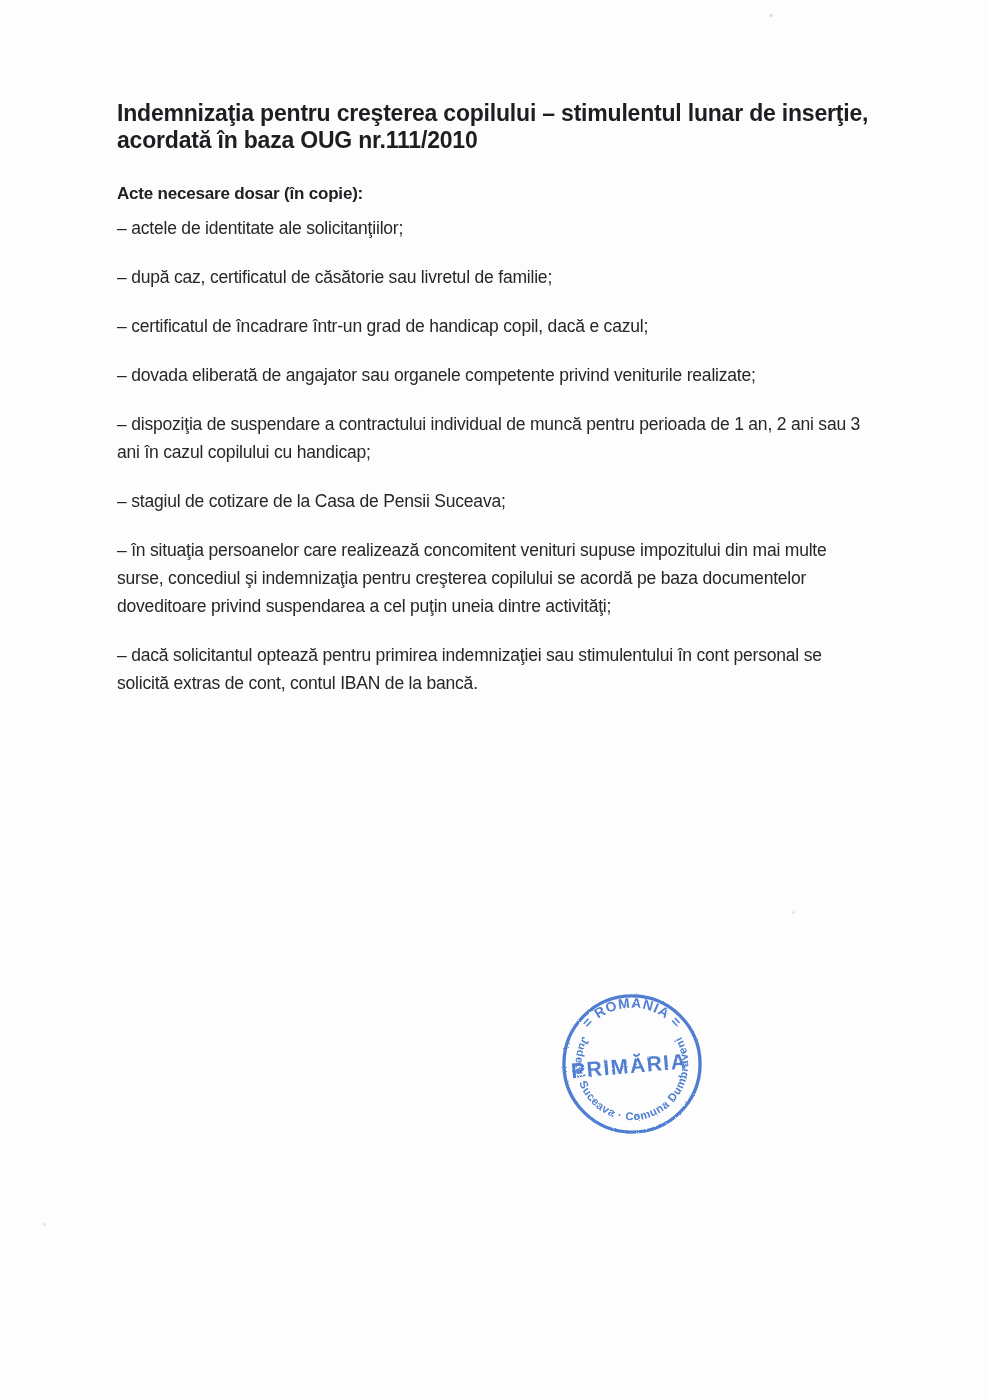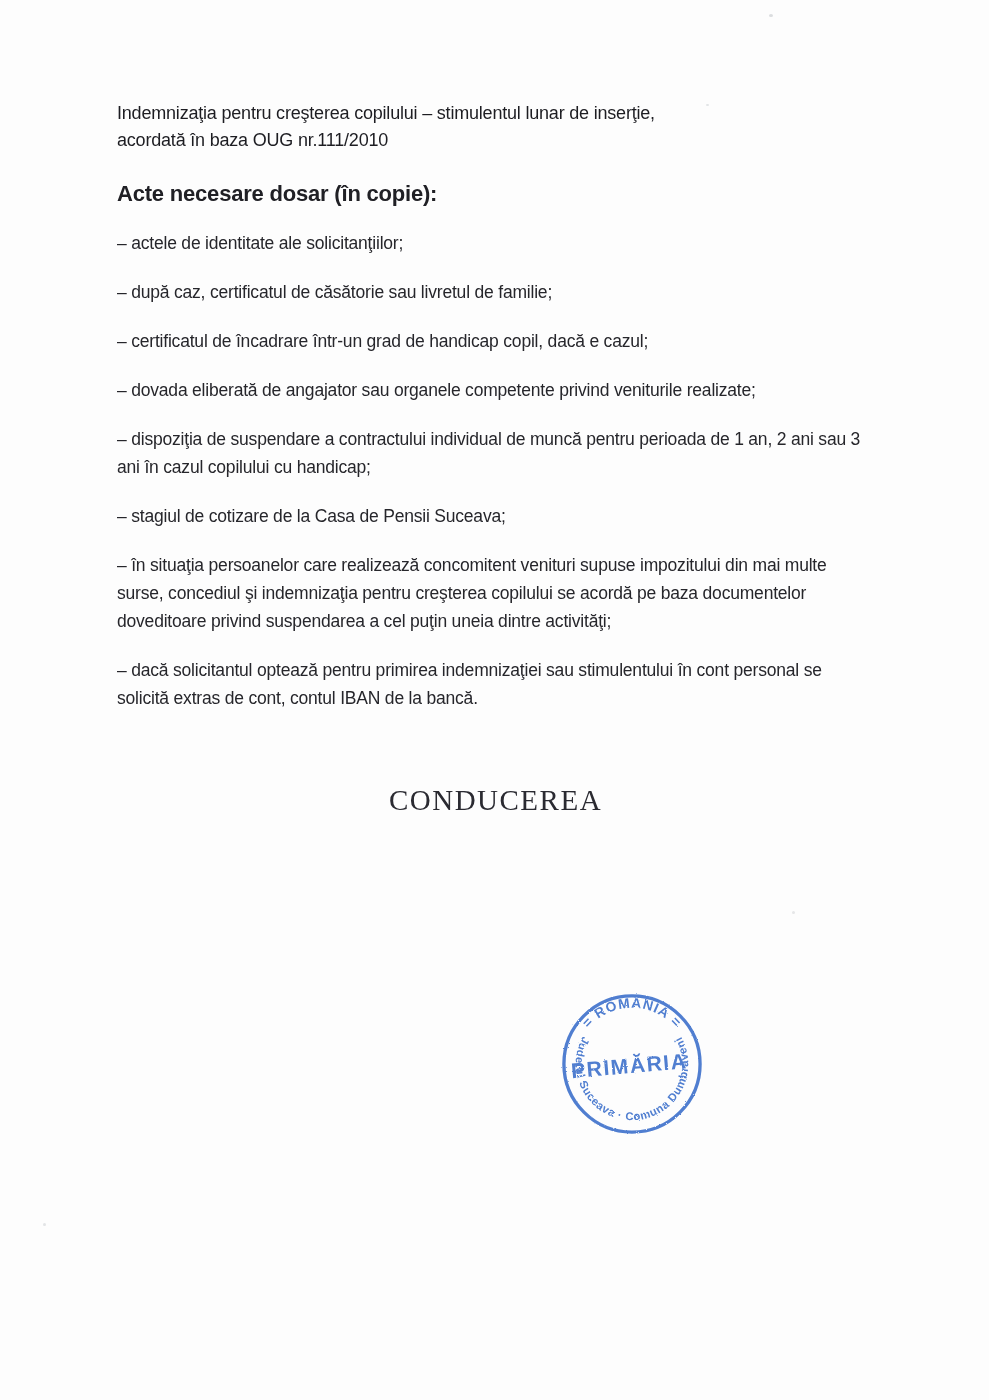--- a/index.html
+++ b/index.html
@@ -9,35 +9,35 @@
     font-family:"Liberation Sans",sans-serif;
     position:relative;
     overflow:hidden;
   }
   .page{
     position:absolute;inset:0;
     padding:100px 115px 0 117px;
     box-sizing:border-box;
   }
   .doc-title{
-    font-size:18px;
-    font-weight:normal;
+    font-size:23px;
+    font-weight:bold;
     color:#1d1d22;
     line-height:27px;
     letter-spacing:-0.2px;
     margin:0 0 26px 0;
   }
   .doc-title span{display:block;}
   .section-heading{
-    font-size:22px;
+    font-size:17px;
     font-weight:bold;
     color:#202025;
     line-height:28px;
     letter-spacing:-0.2px;
-    margin:0 0 21px 0;
+    margin:0 0 6px 0;
   }
   .list-item{
     font-size:17.5px;
     color:#26262b;
     line-height:28px;
     letter-spacing:-0.2px;
     margin:0 0 21px 0;
     max-width:757px;
   }
   .signature{
@@ -75,21 +75,20 @@
 
   <p class="list-item">– actele de identitate ale solicitanţiilor;</p>
   <p class="list-item">– după caz, certificatul de căsătorie sau livretul de familie;</p>
   <p class="list-item">– certificatul de încadrare într-un grad de handicap copil, dacă e cazul;</p>
   <p class="list-item">– dovada eliberată de angajator sau organele competente privind veniturile realizate;</p>
   <p class="list-item">– dispoziţia de suspendare a contractului individual de muncă pentru perioada de 1 an, 2 ani sau 3 ani în cazul copilului cu handicap;</p>
   <p class="list-item">– stagiul de cotizare de la Casa de Pensii Suceava;</p>
   <p class="list-item">– în situaţia persoanelor care realizează concomitent venituri supuse impozitului din mai multe surse, concediul şi indemnizaţia pentru creşterea copilului se acordă pe baza documentelor doveditoare privind suspendarea a cel puţin uneia dintre activităţi;</p>
   <p class="list-item">– dacă solicitantul optează pentru primirea indemnizaţiei sau stimulentului în cont personal se solicită extras de cont, contul IBAN de la bancă.</p>
 
-  <div class="signature">CONDUCEREA</div>
 
 </div>
 
 <svg class="stamp" viewBox="-75 -75 150 150" xmlns="http://www.w3.org/2000/svg">
   <defs>
     <filter id="inkRough" x="-20%" y="-20%" width="140%" height="140%">
       <feTurbulence type="fractalNoise" baseFrequency="0.9" numOctaves="2" result="n"></feTurbulence>
       <feDisplacementMap in="SourceGraphic" in2="n" scale="2.2"></feDisplacementMap>
     </filter>
     <path id="arcTop" d="M -49.4 -28.5 A 57 57 0 0 1 49.4 -28.5" fill="none"></path>

